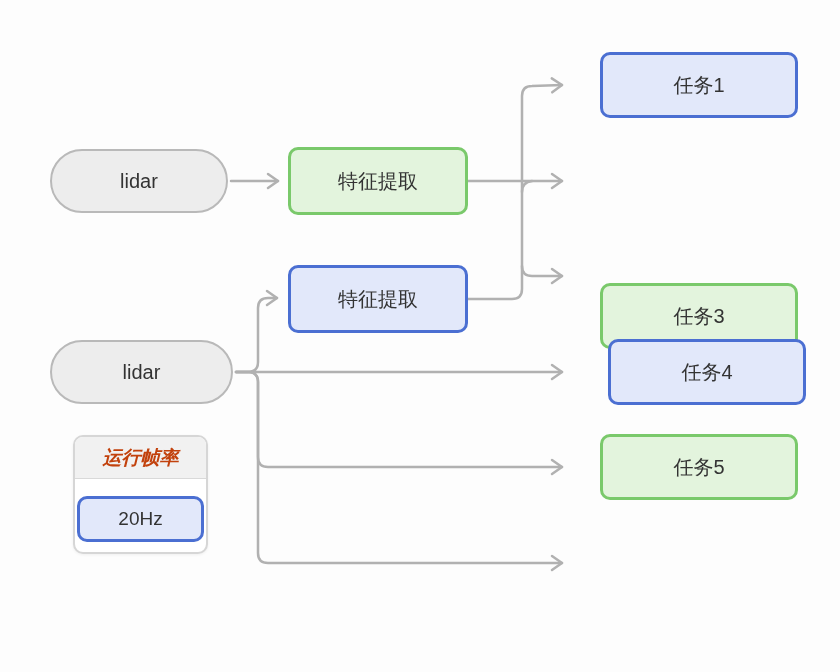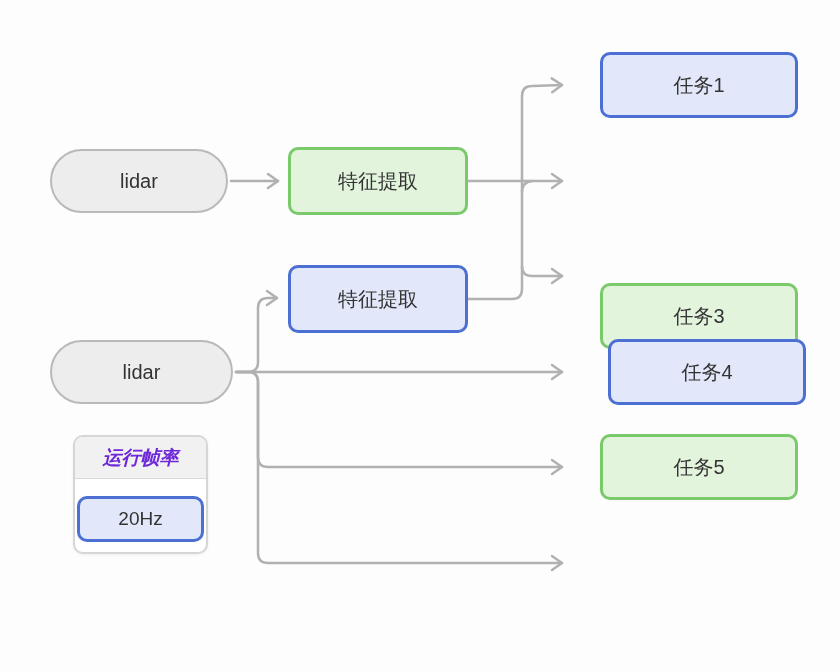--- a/index.html
+++ b/index.html
@@ -28,21 +28,21 @@
   .n-task  {left:600px;width:198px;height:66px;}
   .n-task1{top:52px;} .n-task2{top:148px;} .n-task3{top:243px;margin-top:40px;}
   .n-task4{top:339px;margin-left:8px;} .n-task5{top:434px;} .n-task6{top:530px;}
   
   .legend{position:absolute;left:73px;top:435px;width:135px;box-sizing:border-box;
           background:#ffffff;border:2px solid var(--legend-border);border-radius:10px;
           box-shadow:0 1px 3px rgba(0,0,0,0.06);}
   .legend-header{box-sizing:border-box;height:42px;display:flex;align-items:center;justify-content:center;
           background:var(--legend-header-bg);border-bottom:1.5px solid var(--legend-header-line);
           border-radius:8px 8px 0 0;}
-  .legend-title{font-size:19px;font-weight:bold;font-style:italic;color:#6d28d9;}
+  .legend-title{font-size:19px;font-weight:bold;font-style:italic;color:#c2410c;}
   .legend-body{display:flex;flex-direction:column;gap:19px;padding:17px 4px 10px 4px;align-items:center;justify-content:center;}
   .legend-chip{box-sizing:border-box;width:127px;height:46px;border-radius:10px;
           display:flex;align-items:center;justify-content:center;font-size:19px;color:var(--text);}
   .edge{stroke:var(--arrow);stroke-width:2.5;fill:none;stroke-linecap:round;}
 </style>
 </head>
 <body>
 
 <div class="canvas">
 

